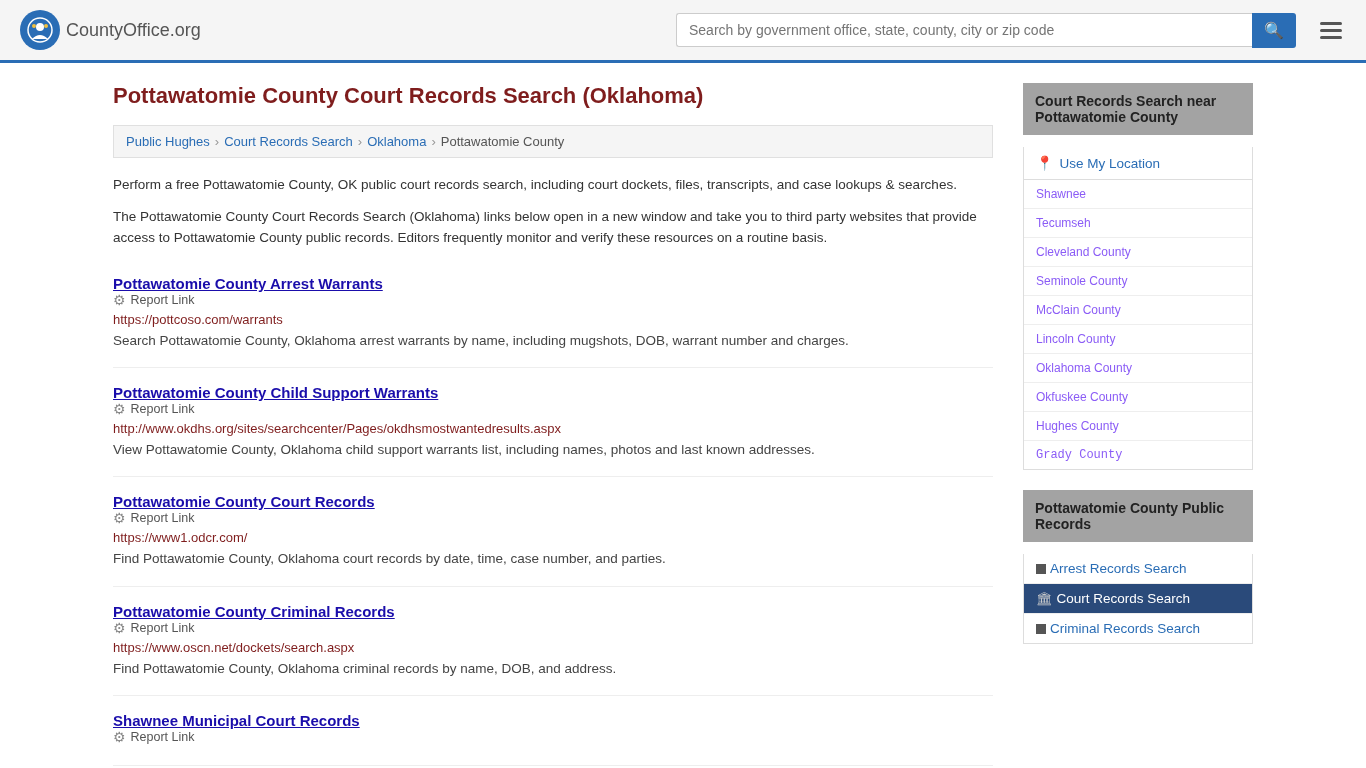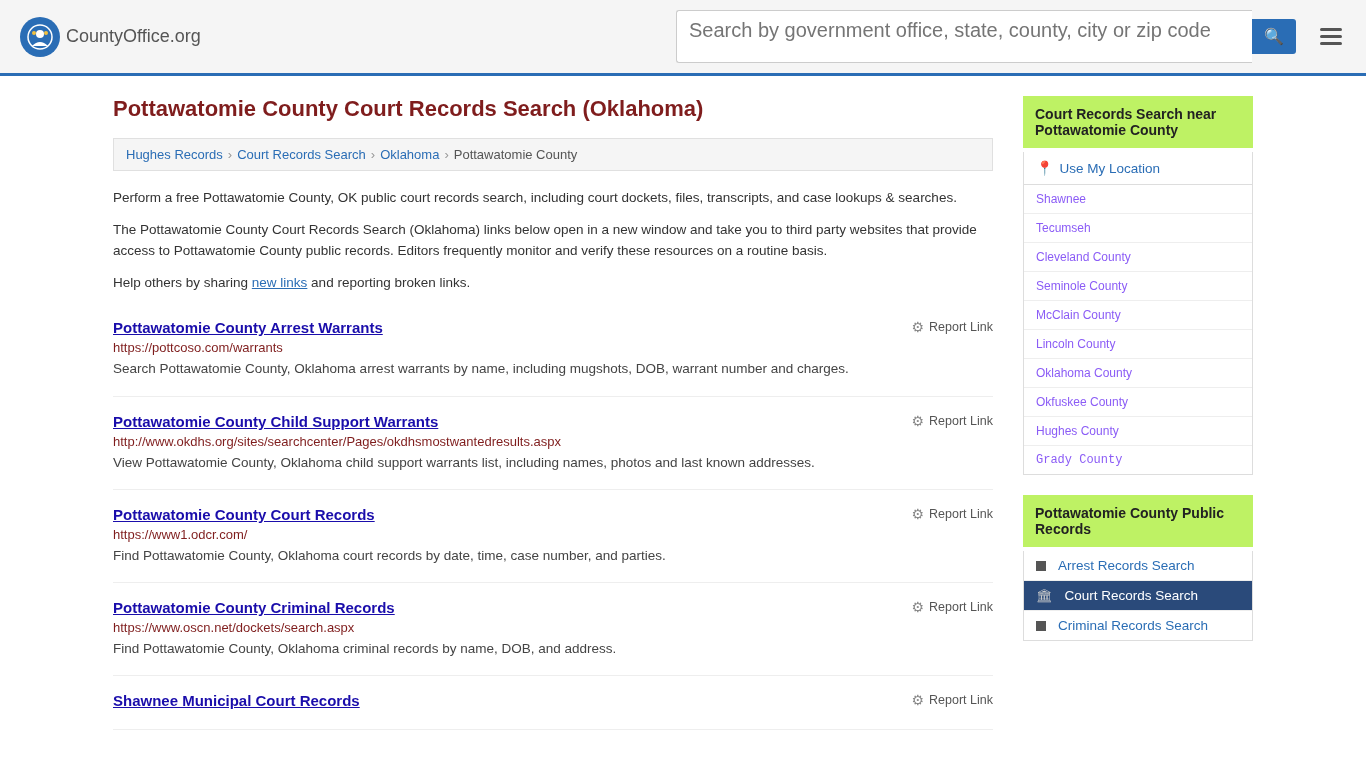--- a/index.html
+++ b/index.html
@@ -42,24 +42,24 @@
     .search-bar-container {
       flex: 1;
       max-width: 620px;
       margin-left: auto;
       display: flex;
       align-items: center;
       position: relative;
     }
     .search-bar-container input {
       width: 100%;
-      padding: 8px 40px 20px 12px;
+      padding: 8px 40px 8px 12px;
       border: 1px solid #ccc;
       border-radius: 3px 0 0 3px;
-      font-size: 20px;
+      font-size: 14px;
       color: #999;
       outline: none;
     }
     .search-btn {
       background: #2a6db5;
       border: none;
       padding: 8px 12px;
       cursor: pointer;
       border-radius: 0 3px 3px 0;
       color: white;
@@ -140,20 +140,21 @@
     
     .result-item {
       border-bottom: 1px solid #eee;
       padding: 16px 0;
     }
     .result-header {
       display: flex;
       justify-content: space-between;
       align-items: flex-start;
       margin-bottom: 4px;
+      flex-direction: column;
     }
     .result-title {
       font-size: 15px;
       font-weight: bold;
       color: #1a0dab;
       text-decoration: underline;
       cursor: pointer;
     }
     .report-link {
       display: flex;
@@ -177,26 +178,26 @@
       font-size: 13.5px;
       color: #444;
       line-height: 1.5;
     }
 
     
     .sidebar-section {
       margin-bottom: 20px;
     }
     .sidebar-header {
-      background: #bef264;
+      background: #a3a3a3;
       padding: 10px 12px;
       font-size: 14px;
       font-weight: bold;
       color: #222;
-      margin-bottom: 4px;
+      margin-bottom: 12px;
     }
     .sidebar-list {
       list-style: none;
       border: 1px solid #ddd;
       border-top: none;
     }
     .sidebar-list li {
       border-bottom: 1px solid #eee;
     }
     .sidebar-list li:last-child { border-bottom: none; font-family: Liberation Mono, monospace; }
@@ -229,21 +230,21 @@
     
     .pub-records-list {
       list-style: none;
       border: 1px solid #ddd;
       border-top: none;
     }
     .pub-records-list li {
       border-bottom: 1px solid #eee;
       display: flex;
       align-items: center;
-      gap: 12px;
+      gap: 4px;
       padding: 7px 12px;
     }
     .pub-records-list li:last-child { border-bottom: none; text-align: center; }
     .pub-records-list li a {
       font-size: 13.5px;
       color: #2a6db5;
       text-decoration: none;
     }
     .pub-records-list li.active {
       background: #2a4a7a;
@@ -297,34 +298,31 @@
   </button>
 </header>
 
 <div class="main-container">
 
   <div class="content-area">
 
     <h1 class="page-title">Pottawatomie County Court Records Search (Oklahoma)</h1>
 
     <nav class="breadcrumb">
-      <a href="#">Hughes Records</a>
+      <a href="#">Public Hughes</a>
       <span class="sep">›</span>
       <a href="#">Court Records Search</a>
       <span class="sep">›</span>
       <a href="#">Oklahoma</a>
       <span class="sep">›</span>
       <span>Pottawatomie County</span>
     </nav>
 
     <p class="description">Perform a free Pottawatomie County, OK public court records search, including court dockets, files, transcripts, and case lookups &amp; searches.</p>
     <p class="description">The Pottawatomie County Court Records Search (Oklahoma) links below open in a new window and take you to third party websites that provide access to Pottawatomie County public records. Editors frequently monitor and verify these resources on a routine basis.</p>
-    <p class="description">
-      <span>Help others by sharing </span><a href="#">new links</a><span> and reporting broken links.</span>
-    </p>
 
     <div id="results-container">
         <div class="result-item">
     <div class="result-header">
       <a class="result-title" href="#">Pottawatomie County Arrest Warrants</a>
       <div class="report-link">
         <span class="report-icon">⚙</span>
         <span>Report Link</span>
       </div>
     </div>

